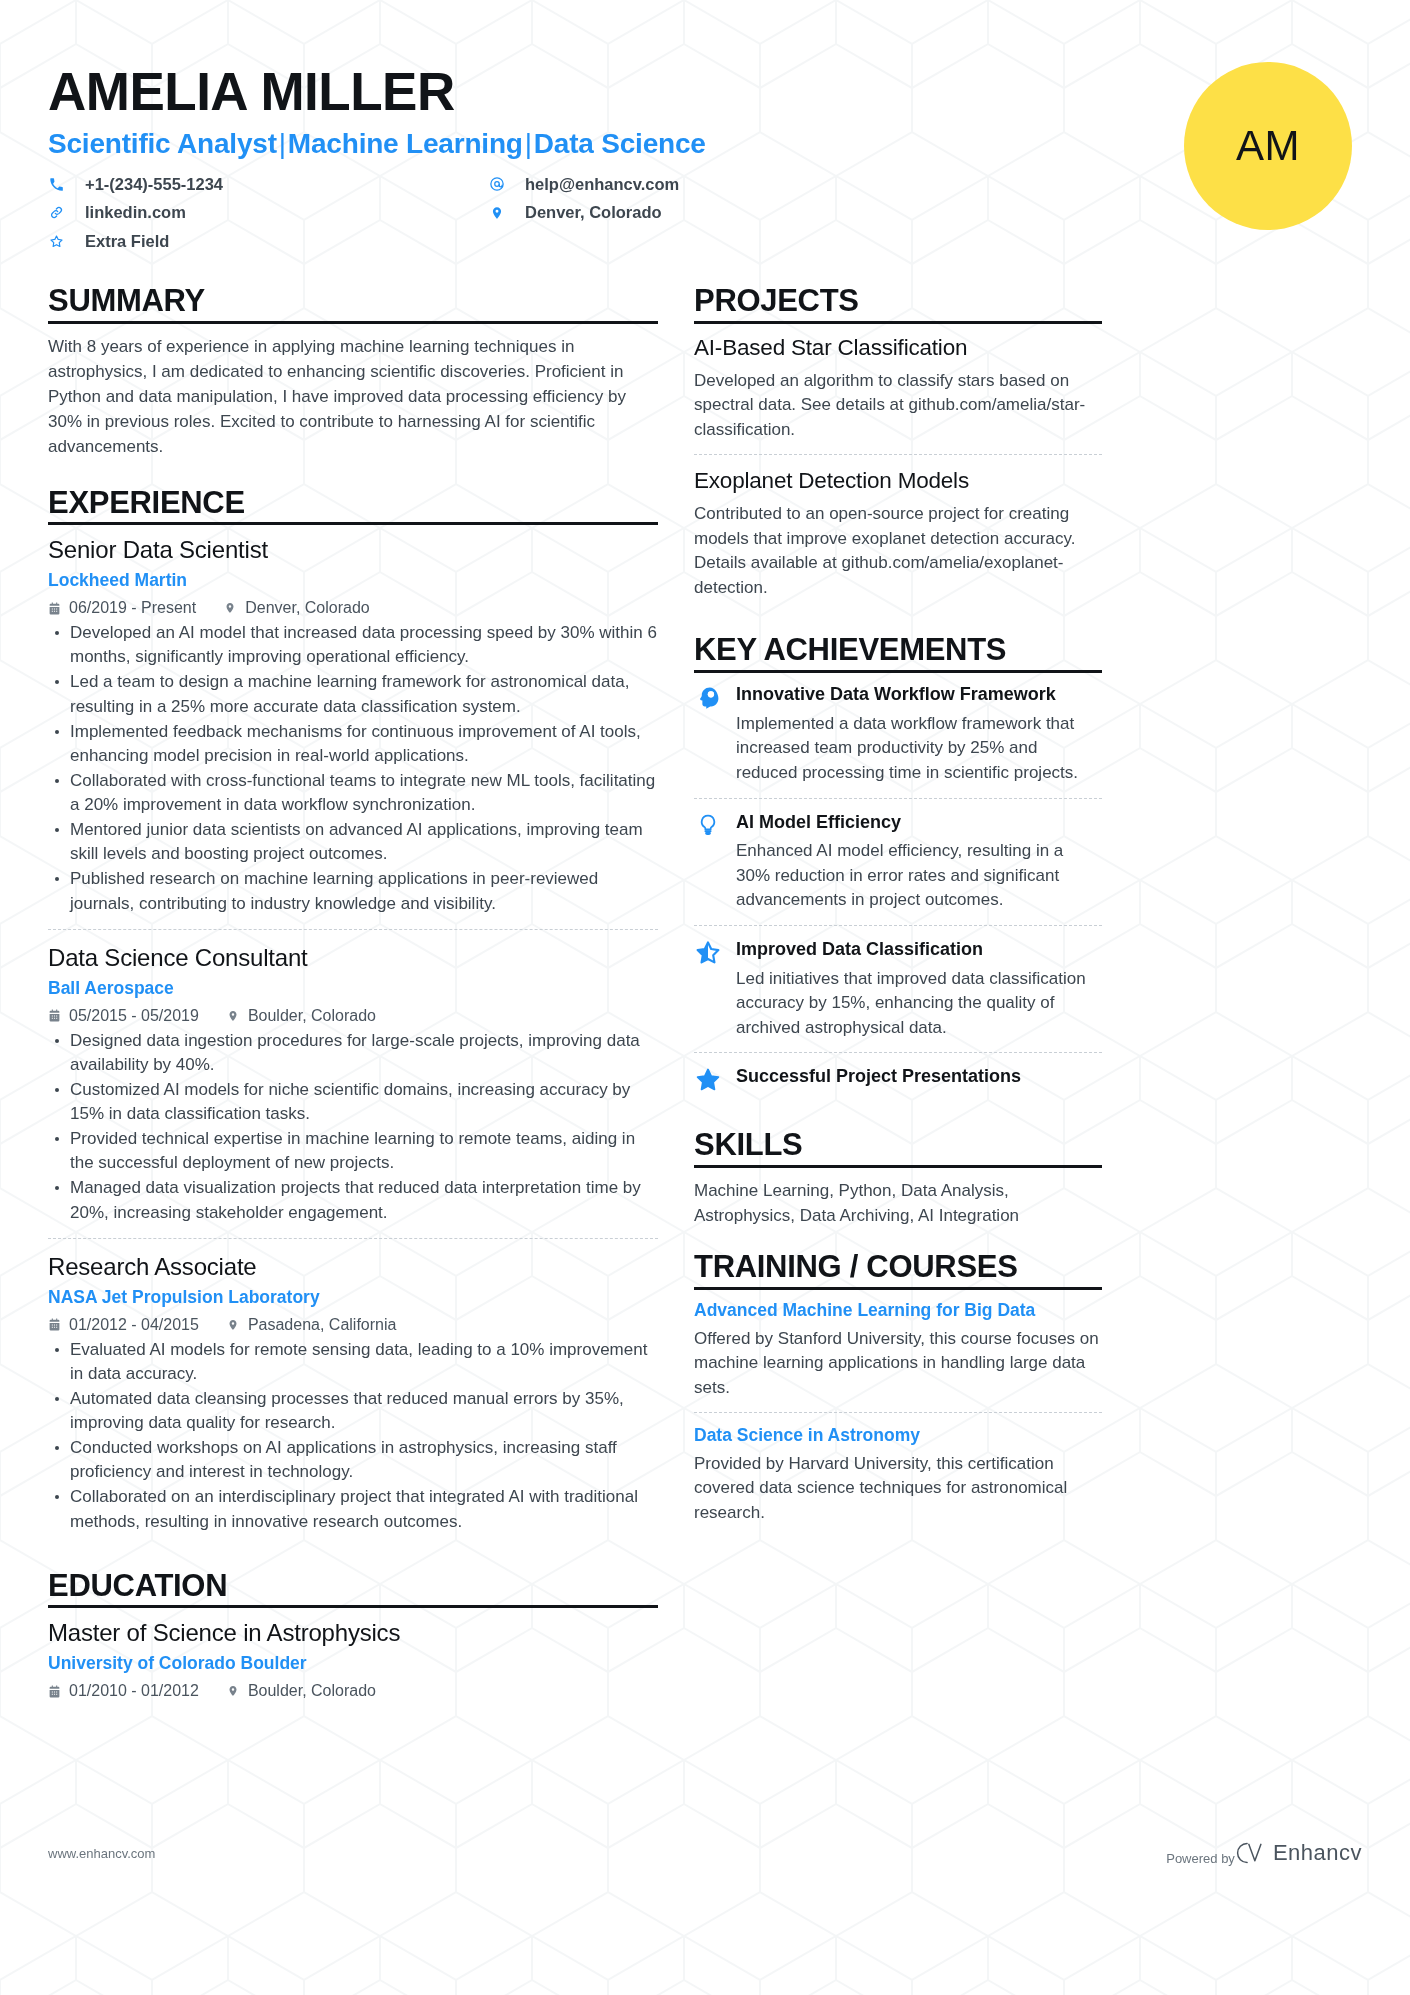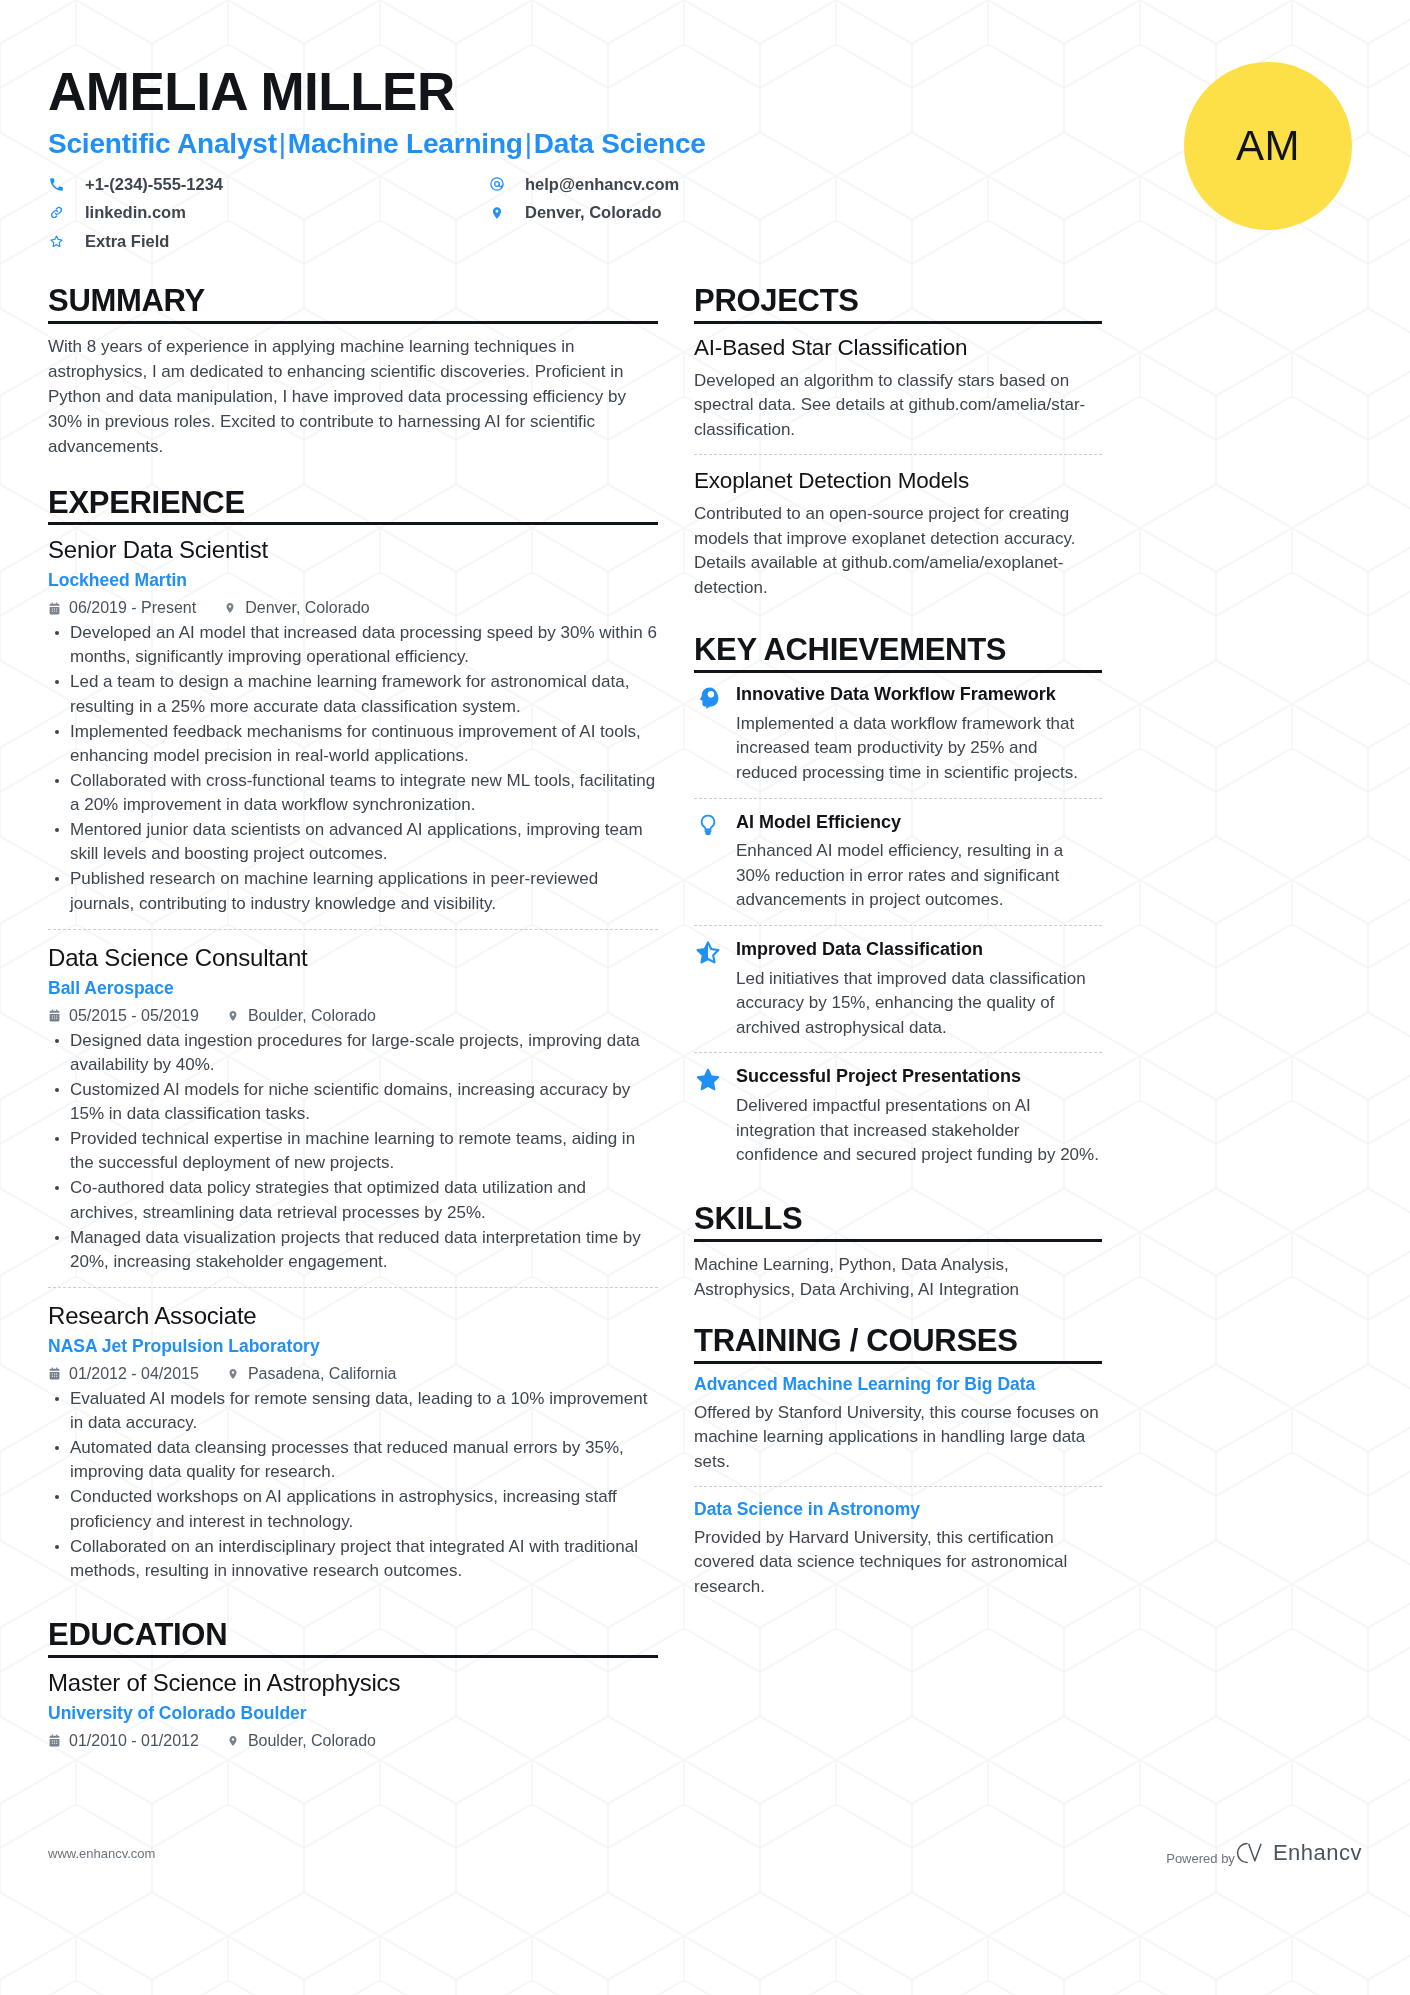--- a/index.html
+++ b/index.html
@@ -420,21 +420,20 @@
                     <path d="M12 2C8.1 2 5 5.1 5 9c0 5.3 7 13 7 13s7-7.7 7-13c0-3.9-3.1-7-7-7zm0 9.5A2.5 2.5 0 1 1 12 6.5a2.5 2.5 0 0 1 0 5z"></path>
                   </svg>
               </span>
               <span>Boulder, Colorado</span>
             </span>
           </div>
           <ul class="bullets">
             <li>Designed data ingestion procedures for large-scale projects, improving data availability by 40%.</li>
             <li>Customized AI models for niche scientific domains, increasing accuracy by 15% in data classification tasks.</li>
             <li>Provided technical expertise in machine learning to remote teams, aiding in the successful deployment of new projects.</li>
-            <li>Co-authored data policy strategies that optimized data utilization and archives, streamlining data retrieval processes by 25%.</li>
             <li>Managed data visualization projects that reduced data interpretation time by 20%, increasing stakeholder engagement.</li>
           </ul>
         </div>
 
         <div class="entry">
           <div class="entry-title">Research Associate</div>
           <div class="entry-org">NASA Jet Propulsion Laboratory</div>
           <div class="entry-meta">
             <span class="meta-item">
               <span class="ic">
@@ -560,21 +559,20 @@
         </div>
 
         <div class="achv">
           <div class="achv-icon">
             <svg width="26" height="26" viewBox="0 0 24 24" fill="currentColor" stroke="currentColor" stroke-width="1.6" stroke-linejoin="round">
               <path d="M12 2.3l2.95 6.05 6.65.95-4.8 4.7 1.15 6.65L12 17.5l-5.95 3.15L7.2 14l-4.8-4.7 6.65-.95z"></path>
             </svg>
           </div>
           <div class="achv-body">
             <div class="achv-title">Successful Project Presentations</div>
-            <div class="achv-desc">Delivered impactful presentations on AI integration that increased stakeholder confidence and secured project funding by 20%.</div>
           </div>
         </div>
       </div>
 
       <div class="section gap-top">
         <div class="section-title">SKILLS</div>
         <hr class="section-rule">
         <p class="body-text">Machine Learning, Python, Data Analysis, Astrophysics, Data Archiving, AI Integration</p>
       </div>
 

